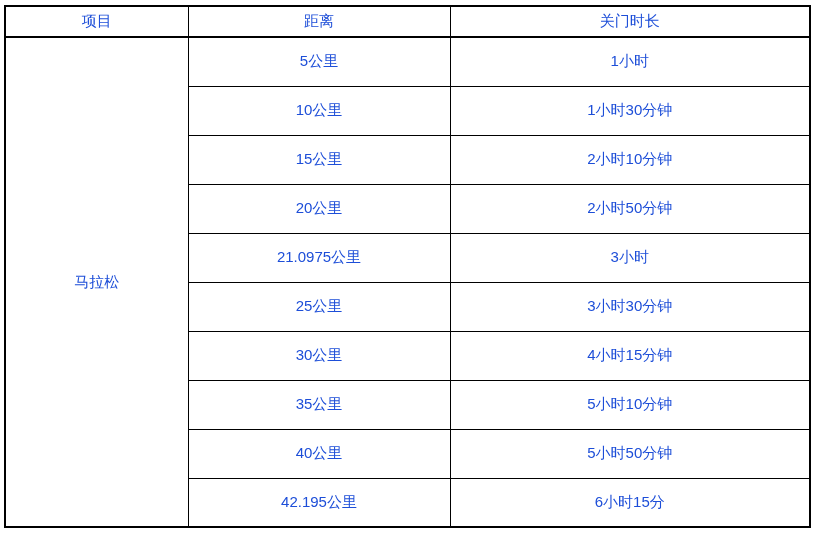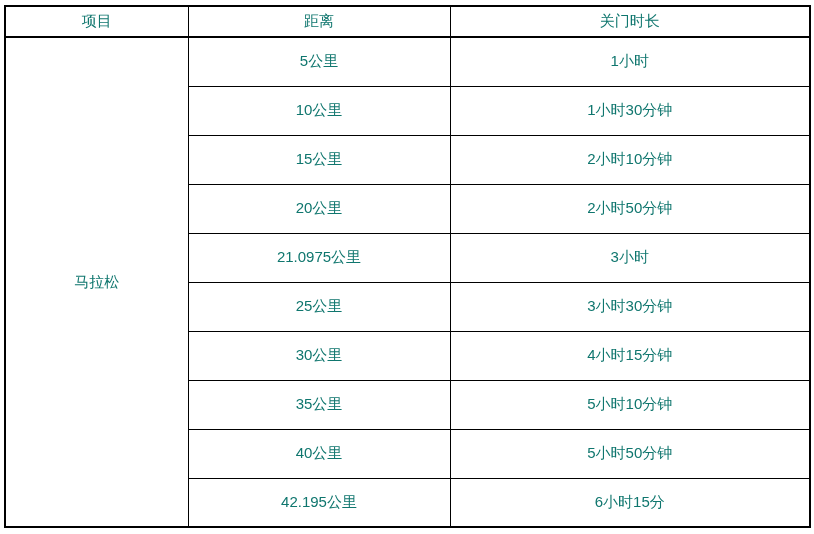--- a/index.html
+++ b/index.html
@@ -29,21 +29,21 @@
   table.cutoff-table col.c1 { width: 183px; }
   table.cutoff-table col.c2 { width: 262px; }
   table.cutoff-table col.c3 { width: 360px; }
   table.cutoff-table th,
   table.cutoff-table td {
     border: 1px solid #000000;
     text-align: center;
     vertical-align: middle;
     font-size: 15px;
     font-weight: 400;
-    color: #0f766e;
+    color: #1d4ed8;
     padding: 0;
     overflow: hidden;
   }
   table.cutoff-table thead tr { height: 31px; }
   table.cutoff-table thead th { border-bottom: 2px solid #000000; }
   table.cutoff-table tbody tr { height: 49px; }
 </style>
 </head>
 <body>
 

